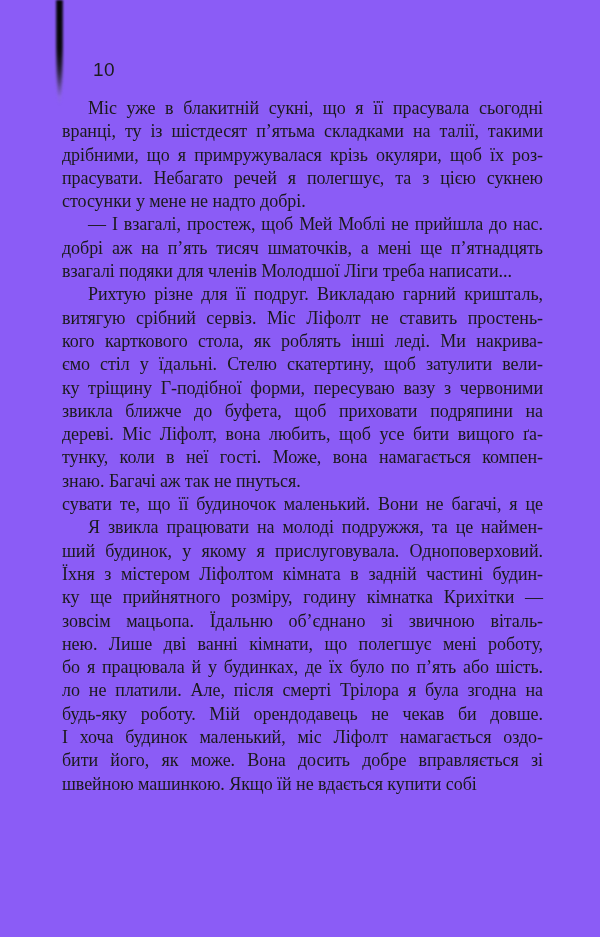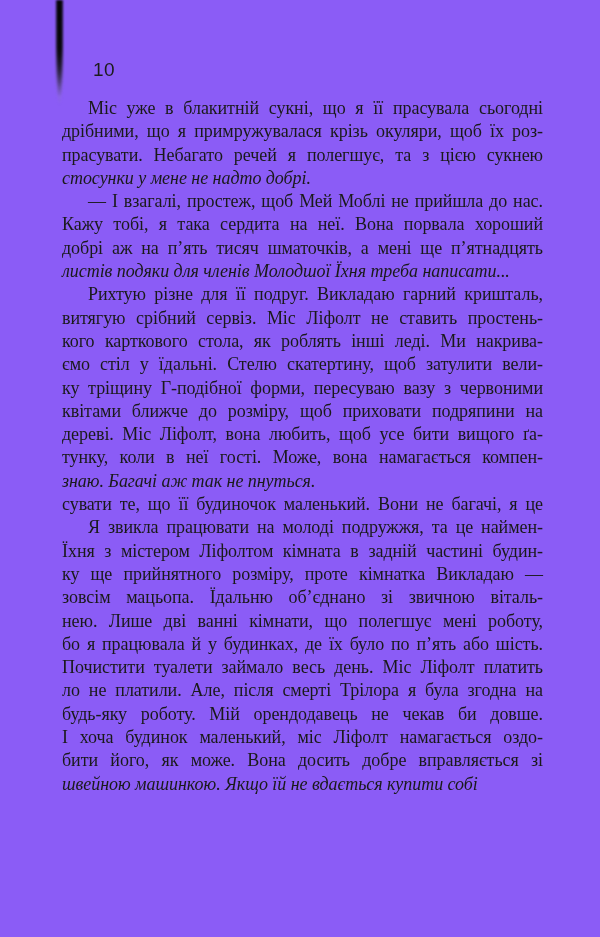--- a/index.html
+++ b/index.html
@@ -73,65 +73,64 @@
   .line {
     display: block;
     height: 23.3px;
     text-align: justify;
     text-align-last: justify;
     overflow: visible;
     white-space: nowrap;
   }
   .line.par-end {
     text-align-last: left;
-    font-style: italic;
   }
   .line.first {
     text-indent: 26px;
   }
 </style>
 </head>
 <body>
 
 <div class="page">
   <div class="curl-shadow"></div>
   <div class="page-number">10</div>
   <div class="text-block">
       <p class="paragraph">
         <span class="line first">Міс уже в блакитній сукні, що я її прасувала сьогодні</span>
+        <span class="line">вранці, ту із шістдесят п’ятьма складками на талії, такими</span>
         <span class="line">дрібними, що я примружувалася крізь окуляри, щоб їх роз-</span>
         <span class="line">прасувати. Небагато речей я полегшує, та з цією сукнею</span>
         <span class="line par-end">стосунки у мене не надто добрі.</span>
       </p>
       <p class="paragraph">
         <span class="line first">— І взагалі, простеж, щоб Мей Моблі не прийшла до нас.</span>
-        <span class="line">Кажу тобі, я така сердита на неї. Вона порвала хороший</span>
         <span class="line">добрі аж на п’ять тисяч шматочків, а мені ще п’ятнадцять</span>
-        <span class="line par-end">листів подяки для членів Молодшої Їхня треба написати...</span>
+        <span class="line par-end">взагалі подяки для членів Молодшої Ліги треба написати...</span>
       </p>
       <p class="paragraph">
         <span class="line first">Рихтую різне для її подруг. Викладаю гарний кришталь,</span>
         <span class="line">витягую срібний сервіз. Міс Ліфолт не ставить простень-</span>
         <span class="line">кого карткового стола, як роблять інші леді. Ми накрива-</span>
         <span class="line">ємо стіл у їдальні. Стелю скатертину, щоб затулити вели-</span>
         <span class="line">ку тріщину Г-подібної форми, пересуваю вазу з червоними</span>
-        <span class="line">квітами ближче до розміру, щоб приховати подряпини на</span>
+        <span class="line">звикла ближче до буфета, щоб приховати подряпини на</span>
         <span class="line">дереві. Міс Ліфолт, вона любить, щоб усе бити вищого ґа-</span>
         <span class="line">тунку, коли в неї гості. Може, вона намагається компен-</span>
         <span class="line par-end">знаю. Багачі аж так не пнуться.</span>
         <span class="line">сувати те, що її будиночок маленький. Вони не багачі, я це</span>
       </p>
       <p class="paragraph">
         <span class="line first">Я звикла працювати на молоді подружжя, та це наймен-</span>
+        <span class="line">ший будинок, у якому я прислуговувала. Одноповерховий.</span>
         <span class="line">Їхня з містером Ліфолтом кімната в задній частині будин-</span>
-        <span class="line">ку ще прийнятного розміру, проте кімнатка Викладаю —</span>
+        <span class="line">ку ще прийнятного розміру, годину кімнатка Крихітки —</span>
         <span class="line">зовсім мацьопа. Їдальню об’єднано зі звичною віталь-</span>
         <span class="line">нею. Лише дві ванні кімнати, що полегшує мені роботу,</span>
         <span class="line">бо я працювала й у будинках, де їх було по п’ять або шість.</span>
-        <span class="line">Почистити туалети займало весь день. Міс Ліфолт платить</span>
         <span class="line">ло не платили. Але, після смерті Трілора я була згодна на</span>
         <span class="line">будь-яку роботу. Мій орендодавець не чекав би довше.</span>
         <span class="line">І хоча будинок маленький, міс Ліфолт намагається оздо-</span>
         <span class="line">бити його, як може. Вона досить добре вправляється зі</span>
         <span class="line par-end">швейною машинкою. Якщо їй не вдається купити собі</span>
       </p>
     </div>
 </div>
 
 </body></html>

